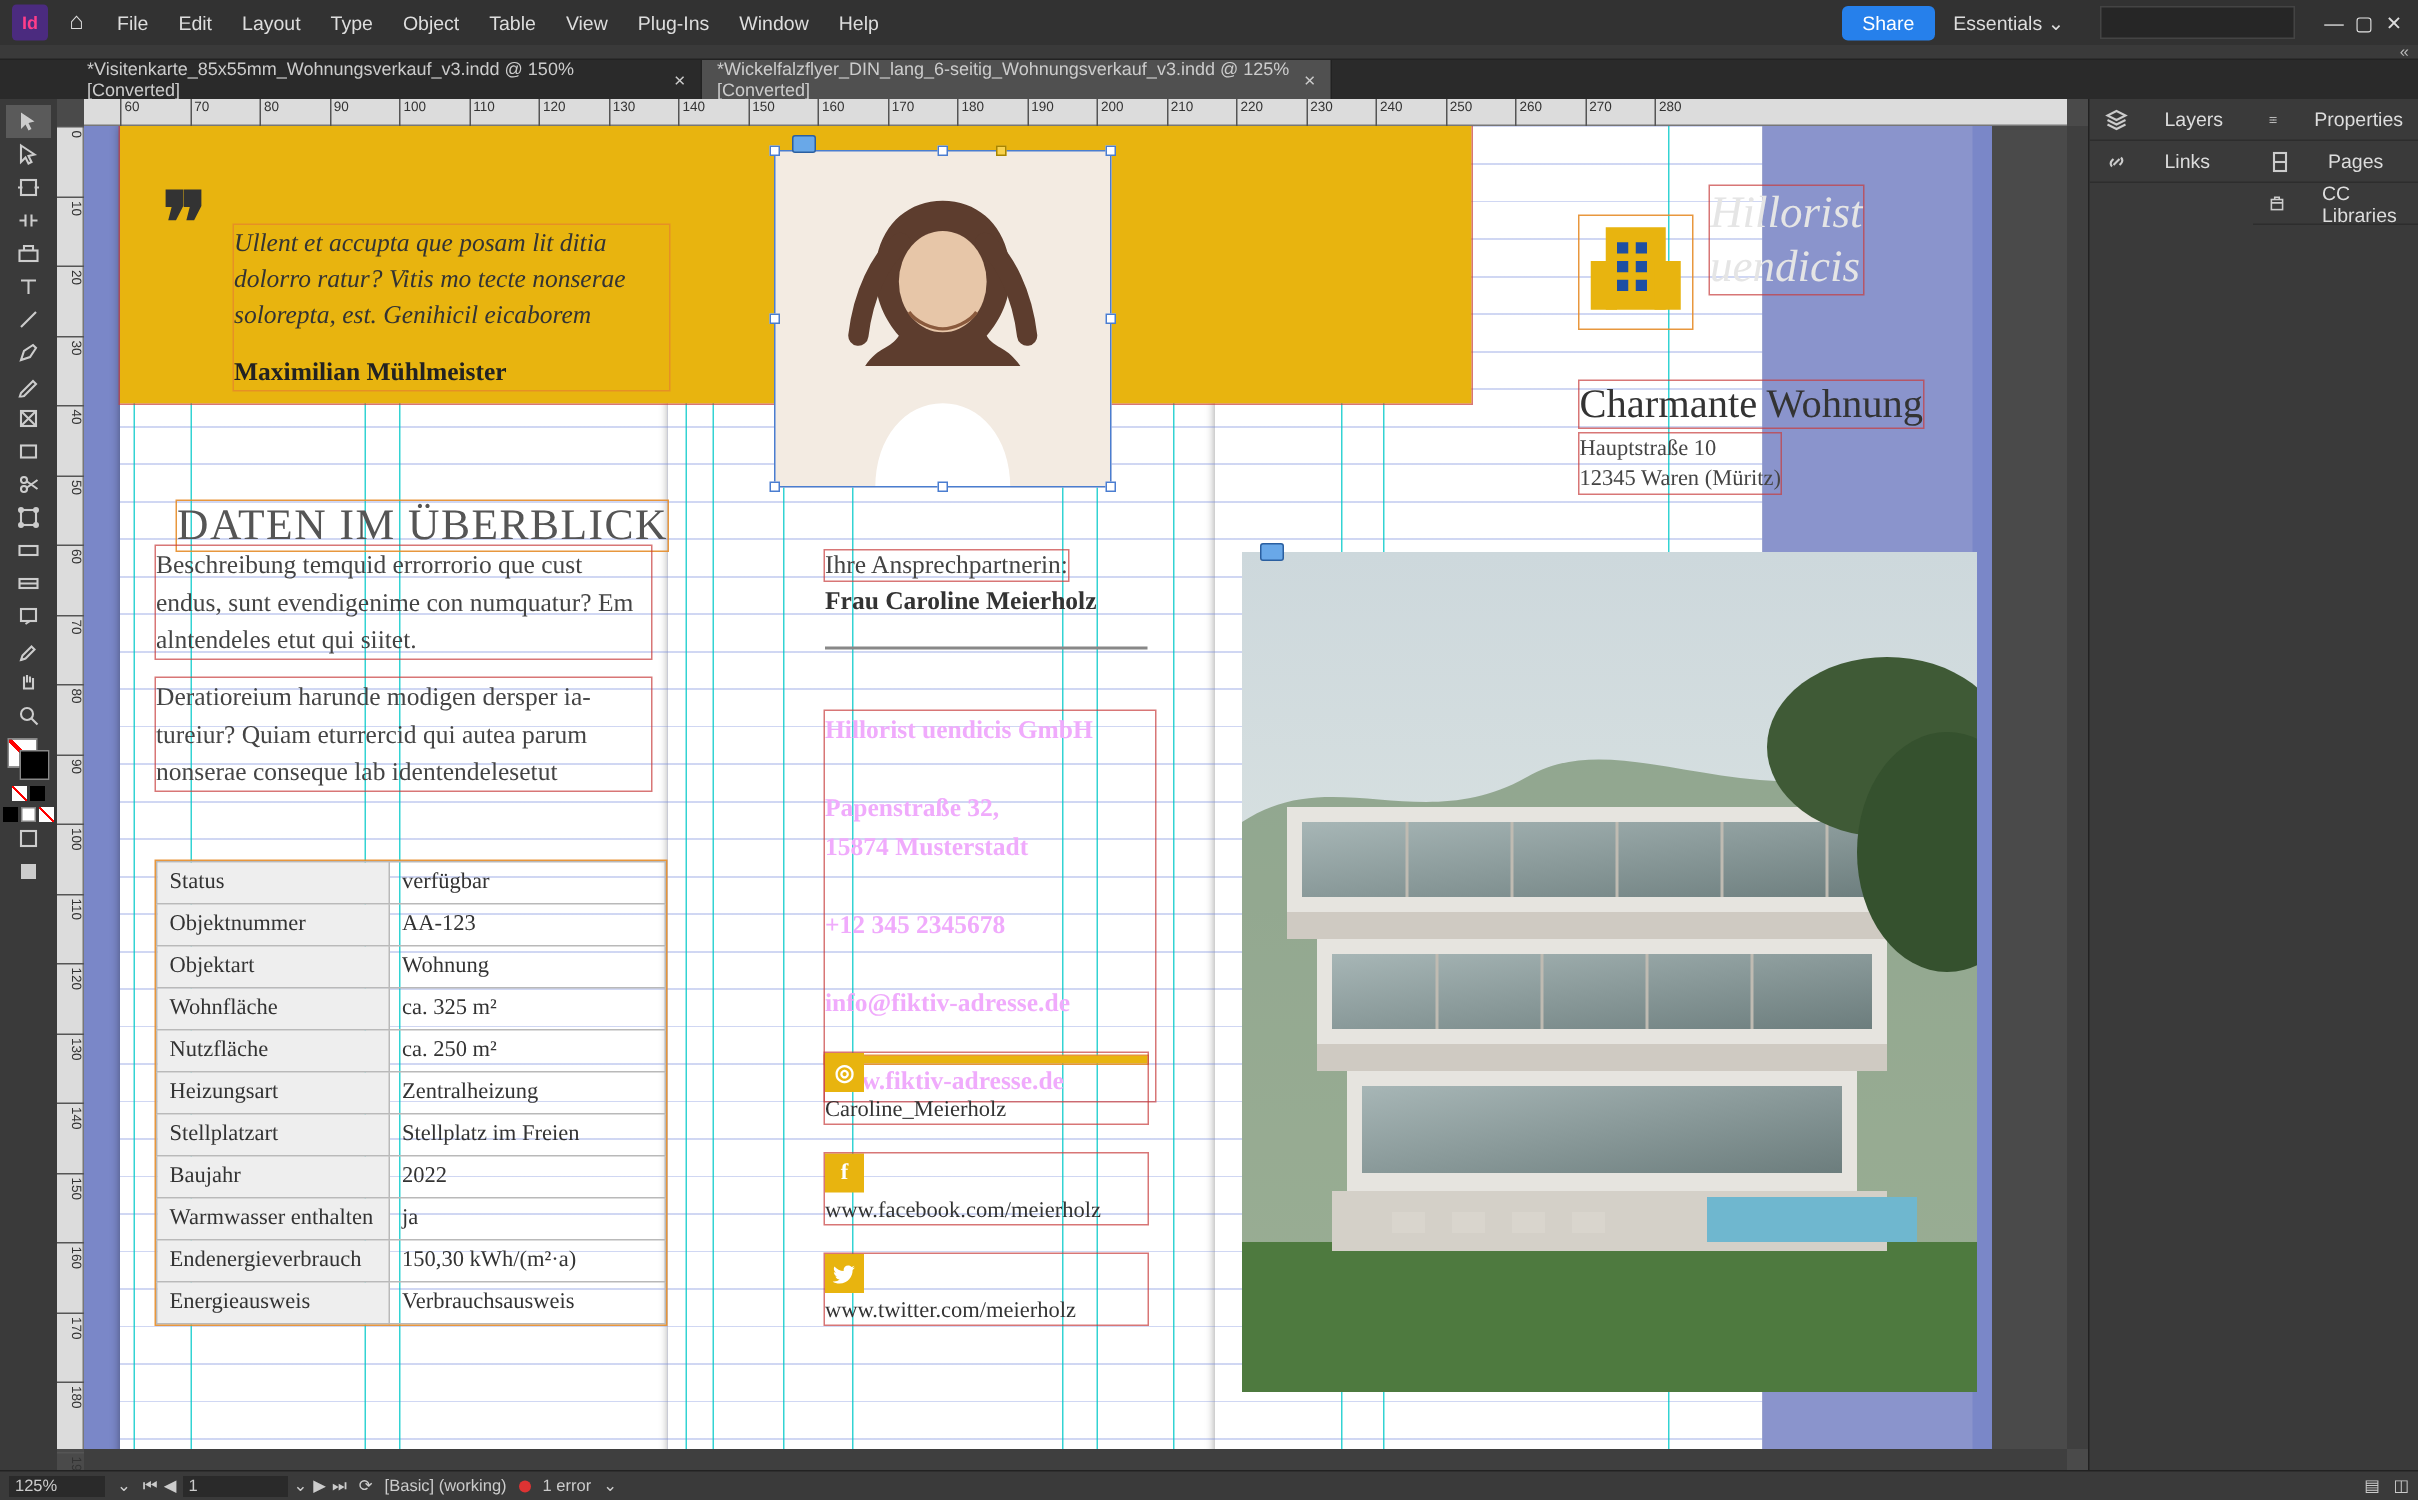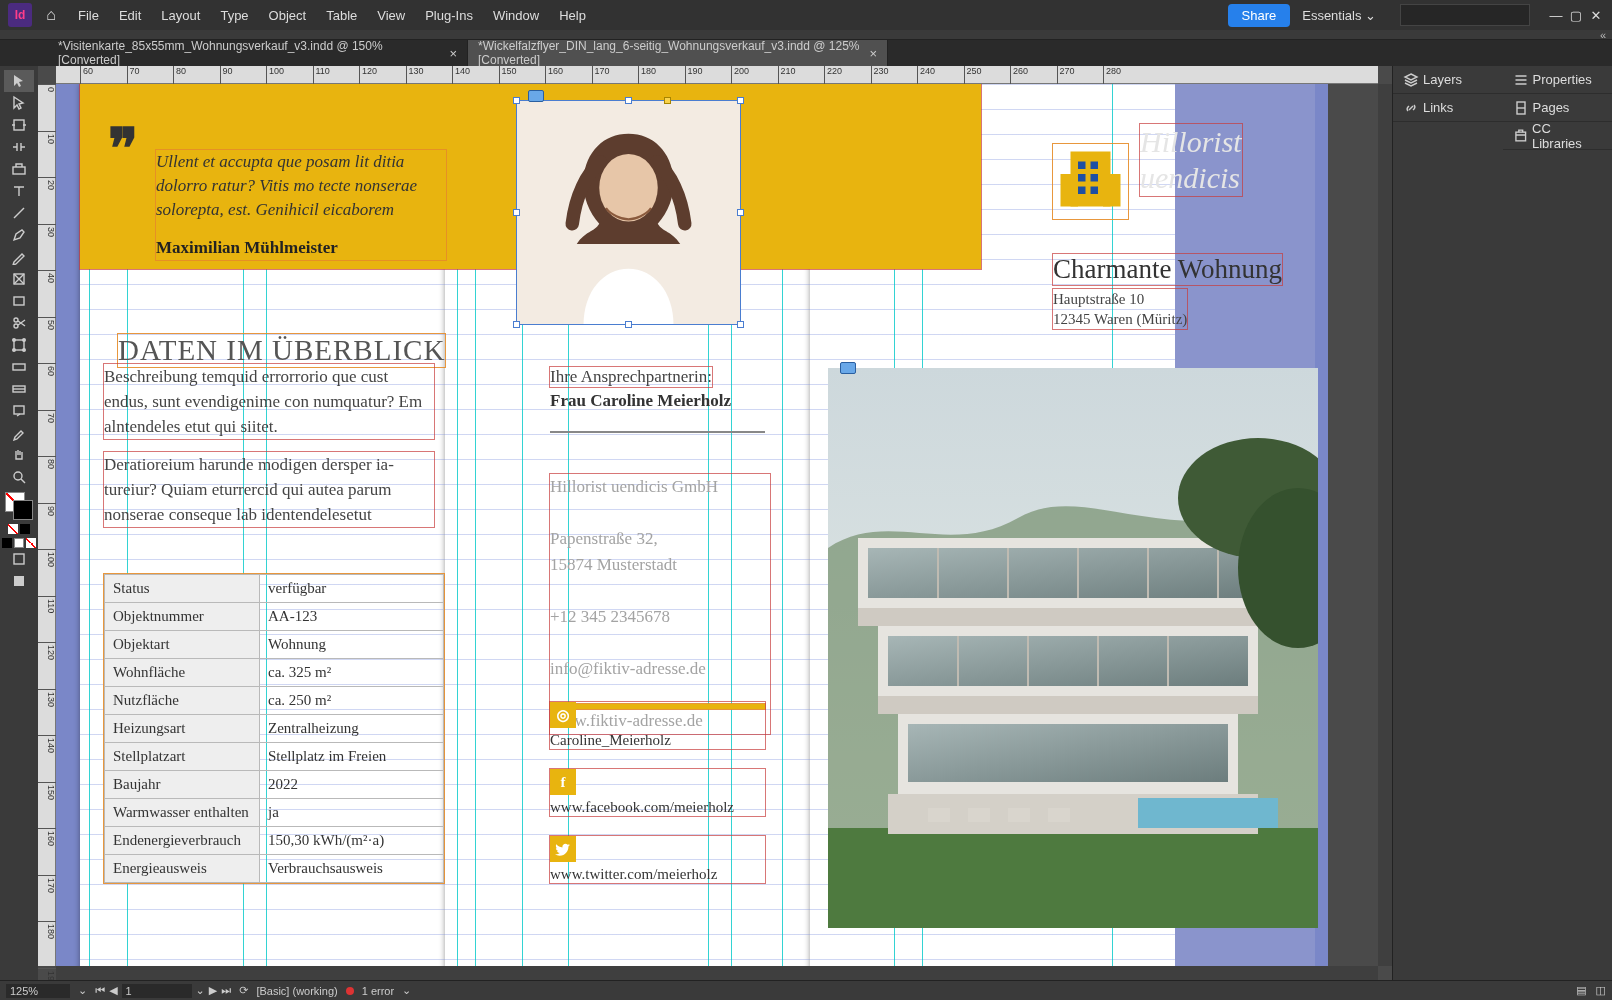--- a/index.html
+++ b/index.html
@@ -94,34 +94,34 @@
 .overview-p1 { position: absolute; left: 48px; top: 280px; width: 330px; font-family: Georgia,serif; font-size: 17px; color:#444; line-height: 25px; }
 .overview-p2 { position: absolute; left: 48px; top: 368px; width: 330px; font-family: Georgia,serif; font-size: 17px; color:#444; line-height: 25px; }
 
 .data-table { position: absolute; left: 48px; top: 460px; width: 340px; border-collapse: collapse; font-family: Georgia,serif; font-size: 15px; color:#333; }
 .data-table td { border: 1px solid #b9b9b9; padding: 5px 8px; }
 .data-table td:first-child { width: 155px; background: #eee; }
 
 .contact-h { position: absolute; left: 494px; top: 283px; font-family: Georgia,serif; font-size: 17px; color:#444; }
 .contact-name { position: absolute; left: 494px; top: 307px; font-family: Georgia,serif; font-size: 17px; font-weight: bold; color:#333; }
 .rule-grey { position: absolute; left: 494px; top: 347px; width: 215px; height: 2px; background:#888; }
-.company { position: absolute; left: 494px; top: 390px; width: 220px; font-family: Georgia,serif; font-size: 17px; color:#a3a3a3; line-height: 26px; }
+.company { position: absolute; left: 494px; top: 390px; width: 220px; font-family: Georgia,serif; font-size: 17px; color:#f0abfc; line-height: 26px; font-weight: bold; }
 .rule-gold { position: absolute; left: 494px; top: 590px; width: 215px; height: 5px; background:#e8b40f; }
 .social { position: absolute; left: 494px; width: 215px; font-family: Georgia,serif; font-size: 15px; color:#333; }
 .social .icon-sq { width: 26px; height: 26px; background:#e8b40f; display:flex; align-items:center; justify-content:center; margin-bottom:4px; color:#fff; font-weight:bold; }
 
 .house-img { position: absolute; left: 772px; top: 284px; width: 490px; height: 560px; overflow: hidden; }
 .house-img svg { width: 100%; height: 100%; }
 .link-badge { position: absolute; width: 16px; height: 12px; background:#69a8e8; border:1px solid #2a5fa0; border-radius:2px; }
 
 
 .panels { width: 220px; background: #3a3a3a; display: flex; flex-direction: column; border-left: 1px solid #222; }
 .panel-col { display: flex; }
 .panel-side { width: 110px; }
-.panel-row { height: 28px; display: flex; align-items: center; gap: 4px; padding: 0 10px; color: #ddd; font-size: 13px; cursor: pointer; border-bottom: 1px solid #2d2d2d; }
+.panel-row { height: 28px; display: flex; align-items: center; gap: 24px; padding: 0 10px; color: #ddd; font-size: 13px; cursor: pointer; border-bottom: 1px solid #2d2d2d; }
 .panel-row svg { width: 16px; height: 16px; stroke: #ccc; fill: none; stroke-width: 1.4; }
 
 
 .scroll-h { position:absolute; left:18px; right:14px; bottom:0; height:14px; background:#3f3f3f; }
 .scroll-v { position:absolute; top:18px; right:0; bottom:14px; width:14px; background:#3f3f3f; }
 
 
 .statusbar { height: 20px; background: #3a3a3a; display: flex; align-items: center; font-size: 11px; color: #ccc; padding: 0 6px; gap: 8px; border-top: 1px solid #222; }
 .statusbar .zoom { width: 64px; background:#2a2a2a; padding:1px 4px; }
 .statusbar .pgnav { display:flex; align-items:center; gap:4px; }

